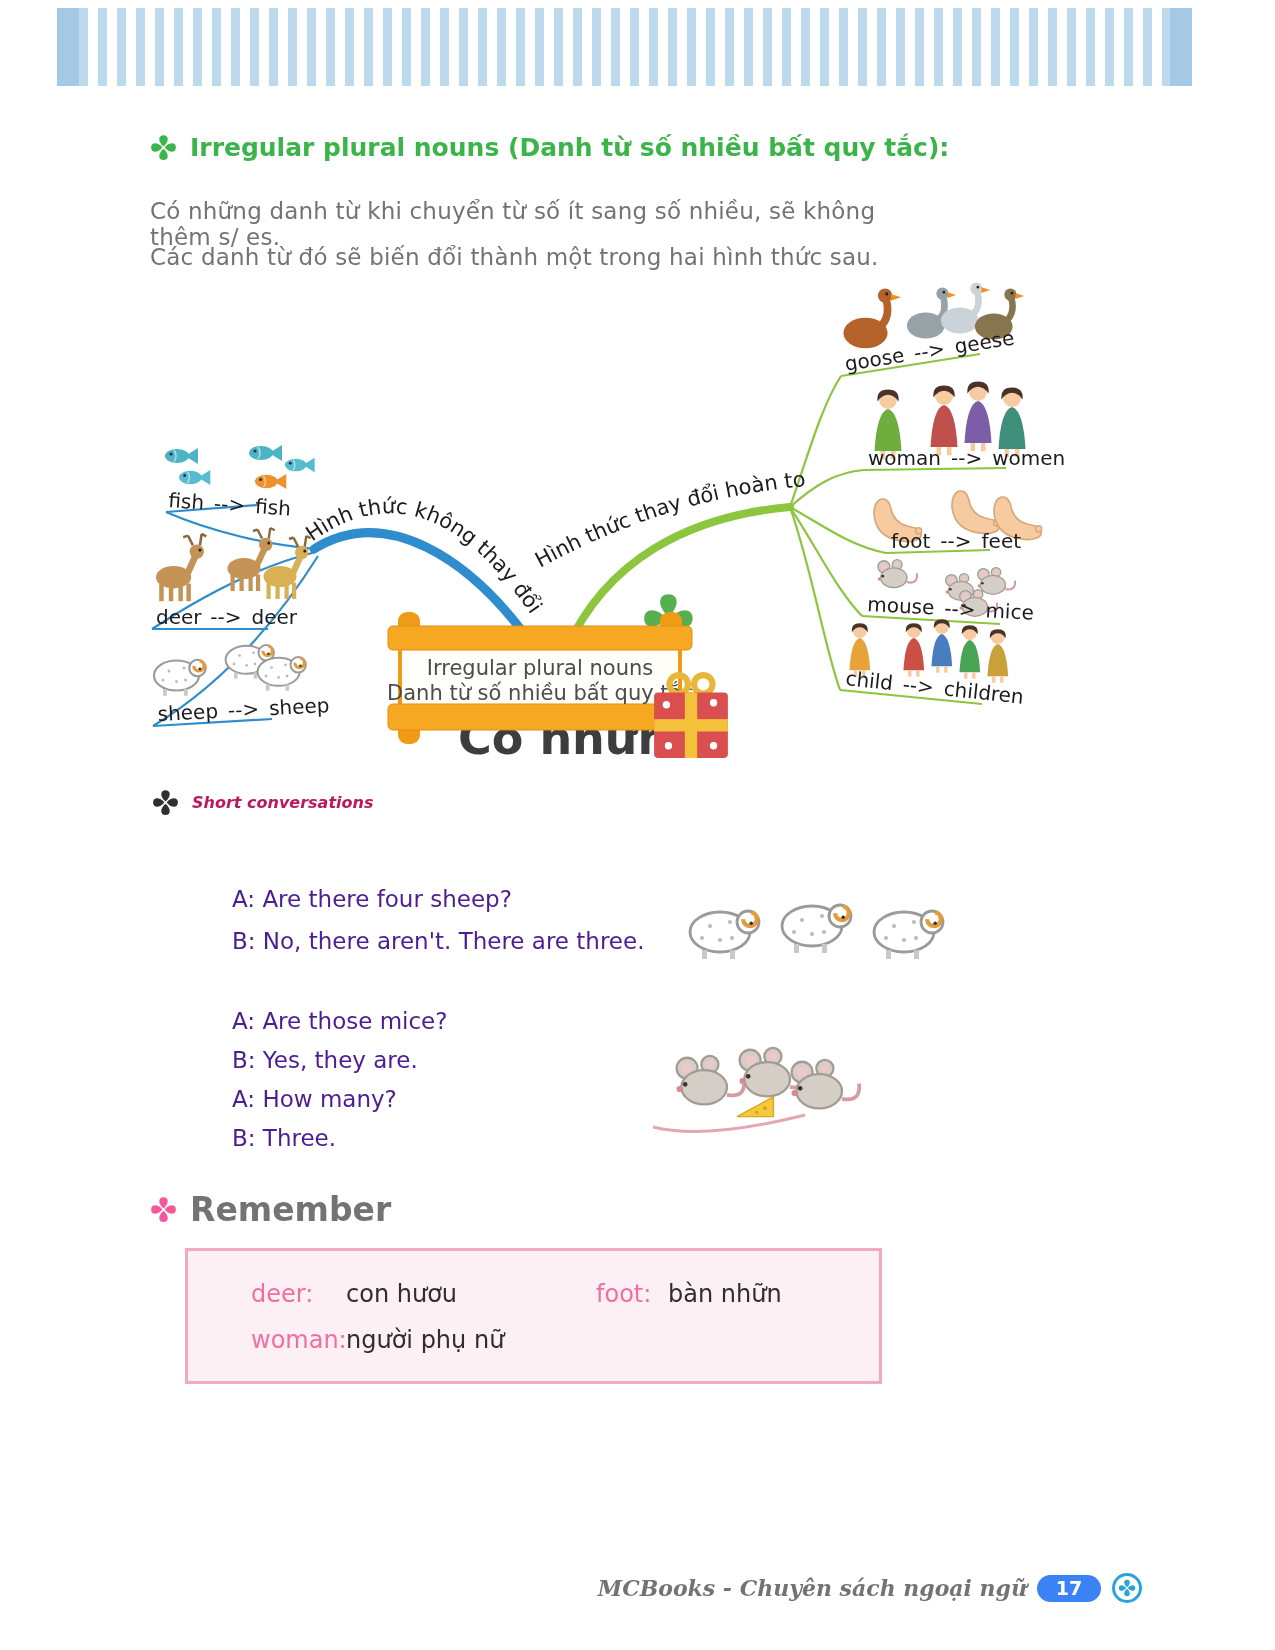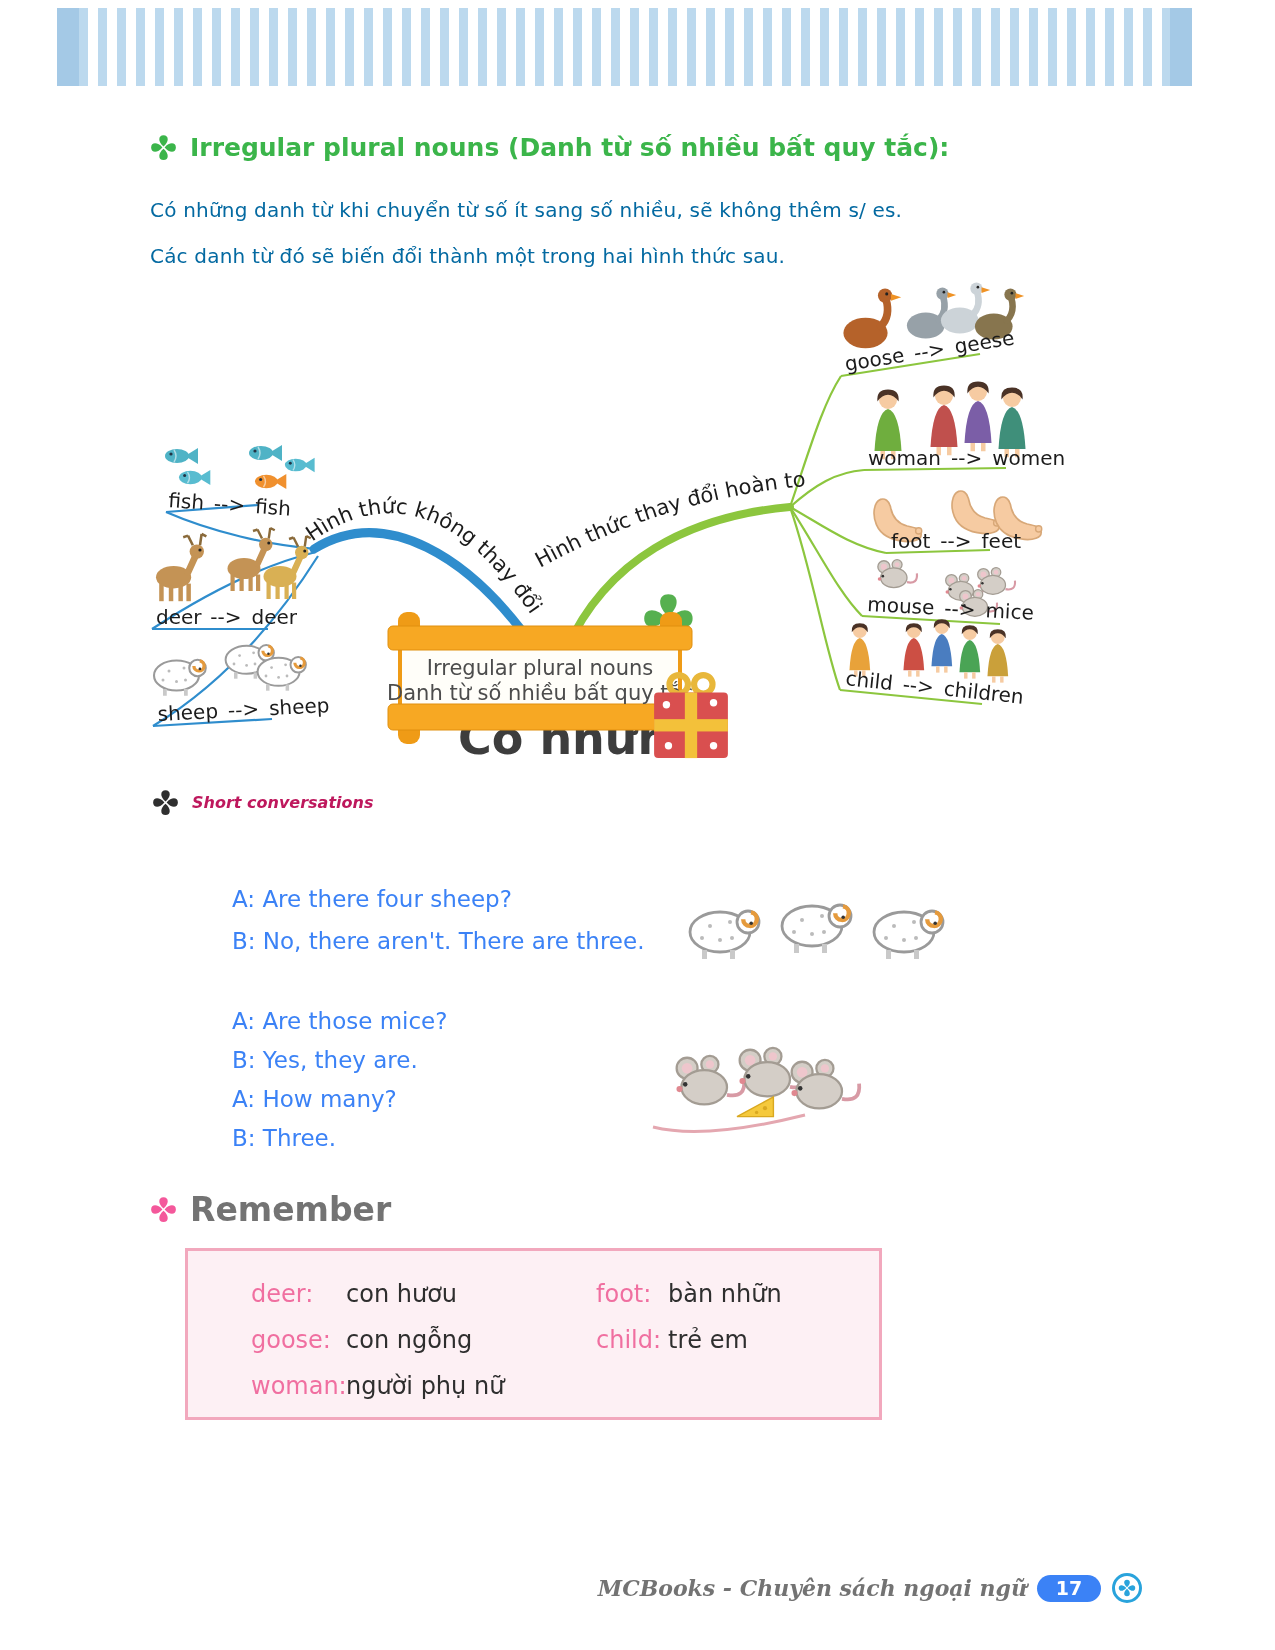--- a/index.html
+++ b/index.html
@@ -11,42 +11,42 @@
   .stripe-bar { position:absolute; left:57px; top:8px; width:1135px; height:78px; display:flex; }
   .stripe-cap { width:22px; background:#a4c9e6; }
   .stripes { flex:1; background:repeating-linear-gradient(90deg,#bcd9ee 0 9px,#ffffff 9px 19px); }
 
   .sec-head { position:absolute; display:flex; align-items:center; gap:13px; font-weight:bold;justify-content:center; }
   .sec-head svg { width:27px; height:27px; flex:0 0 auto; }
   #head-irregular { left:150px; top:133px; color:#3bb54a; font-size:25px; }
   #head-conversations { left:152px; top:789px; color:#be185d; font-size:16px; font-style:italic; }
   #head-remember { left:150px; top:1190px; color:#737373; font-size:33px; }
 
-  .intro-line { position:absolute; left:150px; font-size:20px; color:#0369a1; letter-spacing:0.2px; margin:0; }
+  .intro-line { position:absolute; left:150px; font-size:23px; color:#737373; letter-spacing:0.2px; margin:0; }
   #intro1 { top:198px; width:780px; }
   #intro2 { top:244px; width:780px; }
 
   .mindmap { position:absolute; left:0; top:0; width:1275px; height:820px; }
   svg text { font-family:"DejaVu Sans","Liberation Sans",sans-serif; }
   .branch-label { font-size:21px; fill:#1b1b1b; }
   .item-label { font-size:20px; fill:#1b1b1b; }
   .center-line { font-size:21px; fill:#4c4c4c; text-anchor:middle; }
   .bg-text { font-size:46px; font-weight:bold; fill:#3d3d3d; }
 
-  .dialog { position:absolute; left:232px; font-size:23px; color:#3b82f6; }
+  .dialog { position:absolute; left:232px; font-size:23px; color:#4c1d95; }
   #dialog1 { top:886px; }
   #dialog1 p { margin:0 0 16px 0; }
   #dialog2 { top:1008px; }
   #dialog2 p { margin:0 0 13px 0; }
 
   .sheep-art { position:absolute; left:680px; top:888px; width:270px; height:80px; }
   .mice-art { position:absolute; left:645px; top:1035px; width:225px; height:100px; }
 
   .remember-box {
-    position:absolute; left:185px; top:1248px; width:697px; height:172px;
+    position:absolute; left:185px; top:1248px; width:697px; height:136px;
     border:3px solid #f2a8bd; background:#fdf0f4; box-sizing:border-box; padding-top:20px;
   }
   .r-row { display:grid; grid-template-columns:95px 250px 72px auto; padding-left:63px; height:46px; align-items:center; font-size:24px; }
   .r-word { color:#f06fa0; }
   .r-mean { color:#2e2e2e; }
 
   .footer { position:absolute; top:1572px; right:132px; display:flex; align-items:center; gap:10px; }
   .footer-brand { font-family:"DejaVu Serif","Liberation Serif",serif; font-style:italic; font-weight:bold; font-size:22px; color:#737373; }
   .page-pill { width:64px; height:27px; border-radius:14px; background:#3b82f6; color:#ffffff; font-size:19px; font-weight:bold; display:flex; align-items:center; justify-content:center; }
   .footer-logo { width:32px; height:32px; }
@@ -301,26 +301,20 @@
   </div>
 
   <div class="remember-box">
     <div class="r-row">
       <span class="r-word">deer:</span>
       <span class="r-mean">con hươu</span>
       <span class="r-word">foot:</span>
       <span class="r-mean">bàn nhữn</span>
     </div>
     <div class="r-row">
-      <span class="r-word">goose:</span>
-      <span class="r-mean">con ngỗng</span>
-      <span class="r-word">child:</span>
-      <span class="r-mean">trẻ em</span>
-    </div>
-    <div class="r-row">
       <span class="r-word">woman:</span>
       <span class="r-mean">người phụ nữ</span>
       <span class="r-word"></span>
       <span class="r-mean"></span>
     </div>
   </div>
 
   <div class="footer">
     <span class="footer-brand">MCBooks - Chuyên sách ngoại ngữ</span>
     <span class="page-pill">17</span>

